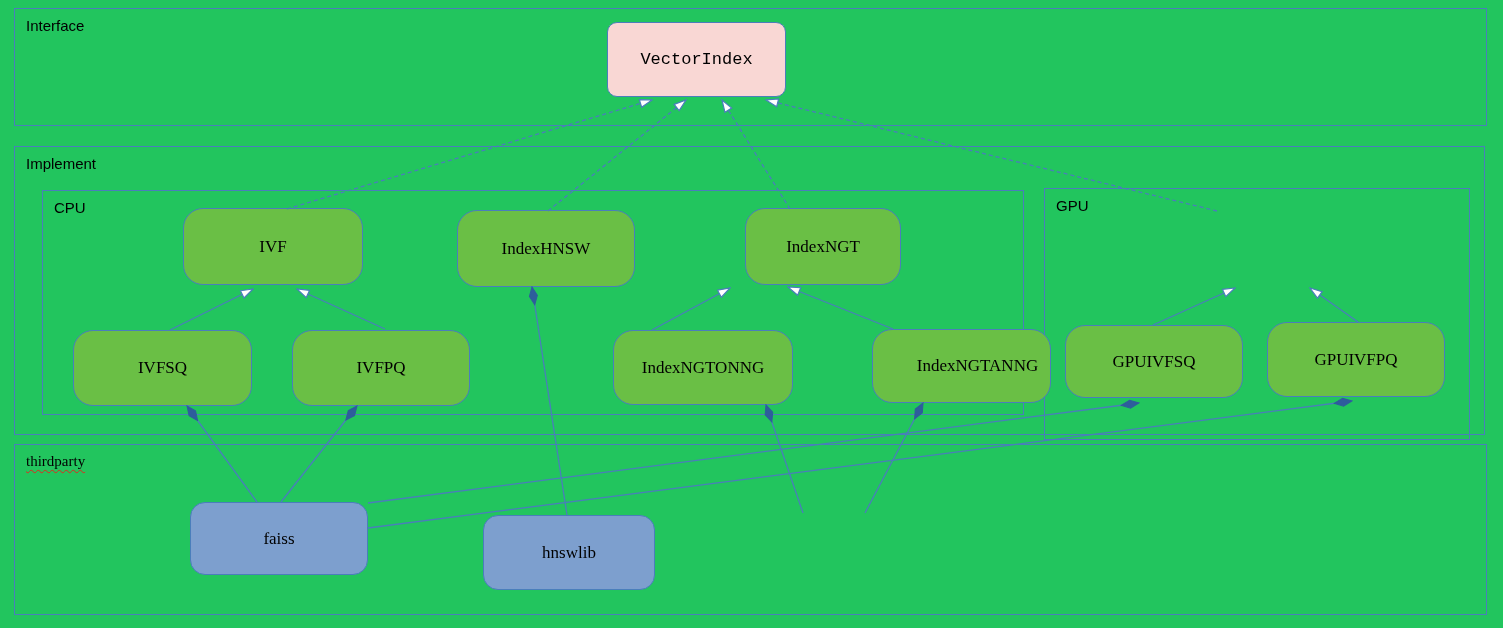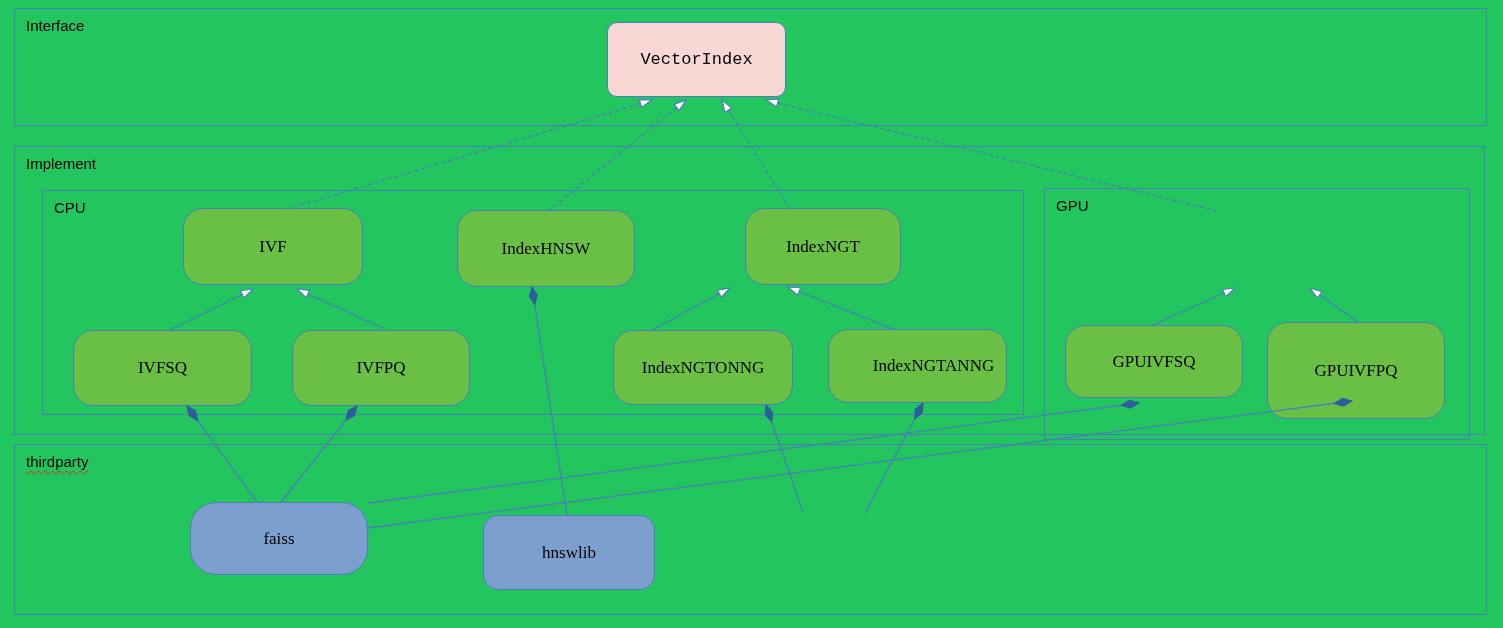--- a/index.html
+++ b/index.html
@@ -24,20 +24,21 @@
     color:#000;
     font-family:"Liberation Sans",sans-serif;
     white-space:nowrap;
   }
   .group-label.wavy{
     text-decoration:underline;
     text-decoration-style:wavy;
     text-decoration-color:var(--spellcheck_red,#e0281e);
     text-decoration-thickness:1px;
     text-underline-offset:3px;
+    font-family:Liberation Serif, serif;
   }
   
   .node{
     position:absolute;
     border:1.5px solid var(--border_blue,#4a7ebb);
     border-radius:20px;
     box-sizing:border-box;
     display:flex;align-items:center;justify-content:center;
     font-family:"Liberation Serif",serif;
     font-size:17px;
@@ -110,32 +111,32 @@
   </div>
   <div class="node green" style="left:73px;top:330px;width:179px;height:76px;">
     <span>IVFSQ</span>
   </div>
   <div class="node green" style="left:292px;top:330px;width:178px;height:76px;">
     <span>IVFPQ</span>
   </div>
   <div class="node green" style="left:613px;top:330px;width:180px;height:75px;">
     <span>IndexNGTONNG</span>
   </div>
-  <div class="node green" style="left:828px;top:329px;width:179px;height:74px;padding-left:32px;">
+  <div class="node green" style="left:872px;top:329px;width:179px;height:74px;padding-left:32px;">
     <span>IndexNGTANNG</span>
   </div>
 
   <div class="node green" style="left:1065px;top:325px;width:178px;height:73px;">
     <span>GPUIVFSQ</span>
   </div>
-  <div class="node green" style="left:1267px;top:322px;width:178px;height:97px;">
+  <div class="node green" style="left:1267px;top:322px;width:178px;height:75px;">
     <span>GPUIVFPQ</span>
   </div>
 
-  <div class="node blue" style="left:190px;top:502px;width:178px;height:73px;border-radius:26px;">
+  <div class="node blue" style="left:190px;top:502px;width:178px;height:73px;">
     <span>faiss</span>
   </div>
   <div class="node blue" style="left:483px;top:515px;width:172px;height:75px;">
     <span>hnswlib</span>
   </div>
 
   <svg id="edges" width="1503" height="628" viewBox="0 0 1503 628">
     <defs>
       <marker id="mArrow" viewBox="0 0 14 10" refX="13" refY="5" markerWidth="14" markerHeight="10" markerUnits="userSpaceOnUse" orient="auto">
         <path class="arrow-head" d="M1,1 L13,5 L1,9 Z"></path>

